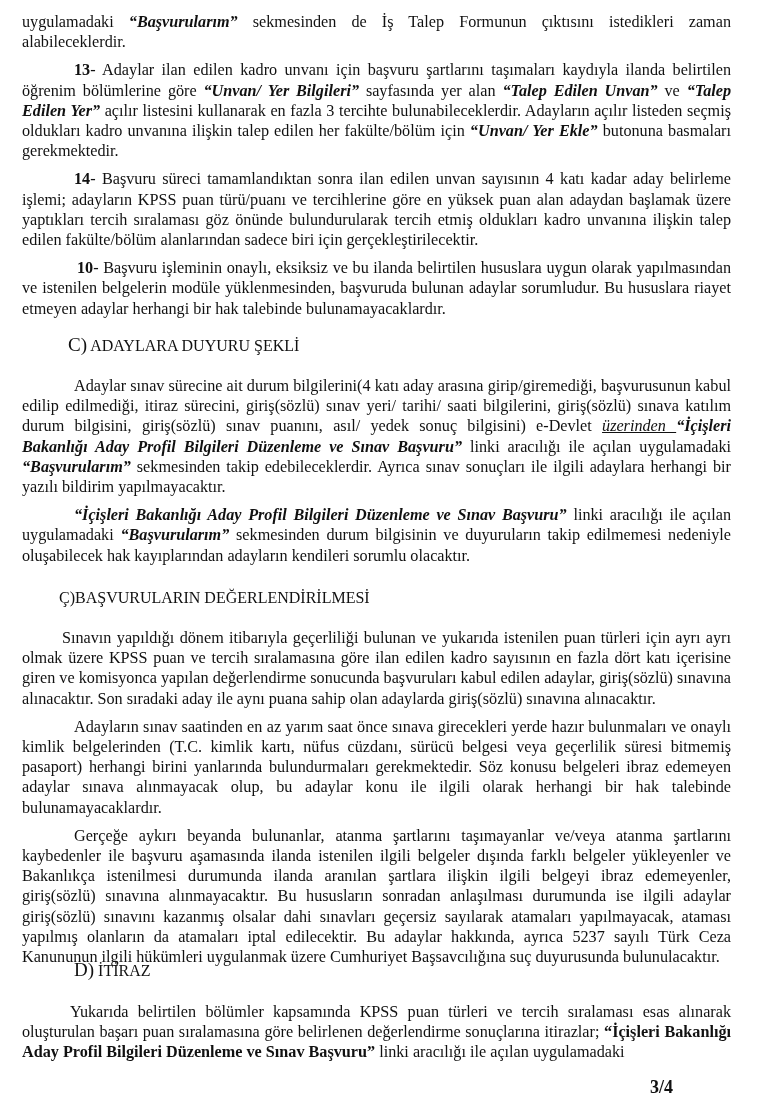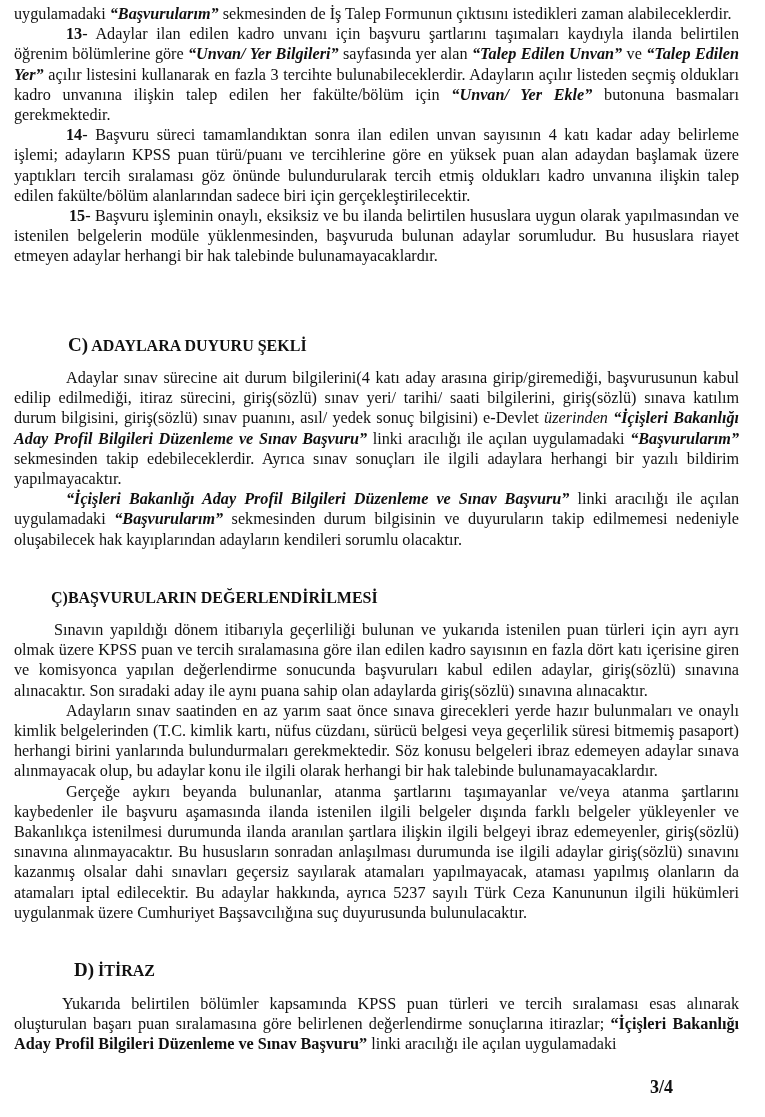--- a/index.html
+++ b/index.html
@@ -1,30 +1,30 @@
 <!DOCTYPE html>
 <html><head>
 <meta charset="utf-8">
 <style>
   html, body { margin: 0; padding: 0; background: #ffffff; }
   body {
     width: 765px; height: 1117px; overflow: hidden; position: relative;
     font-family: "Liberation Serif", serif; color: #111; font-size: 16.2px;
   }
   .page { position: absolute; left: 14px; top: 0; width: 725px; }
-  p { margin: 0; text-align: justify; line-height: 20.2px; }
+  p { margin: 8px; text-align: justify; line-height: 20.2px; }
   .ind { text-indent: 52px; }
   .ind2 { text-indent: 55px; }
   .bi { font-weight: bold; font-style: italic; }
   .b { font-weight: bold; }
-  .i { font-style: italic; }
-  h2 { margin: 0; font-weight: bold; font-size: 16px; }
+  .i { font-style: italic; text-decoration: underline; }
+  h2 { margin: 0; font-weight: normal; font-size: 16px; }
   .hC { position: absolute; left: 54px; top: 334px; }
   .hC .letter { font-size: 19px; }
-  .hCC { position: absolute; left: 37px; top: 589px; font-size: 16px; }
+  .hCC { position: absolute; left: 45px; top: 589px; font-size: 16px; }
   .hD { position: absolute; left: 60px; top: 959px; }
   .hD .letter { font-size: 19px; }
   .blk { position: absolute; left: 0; width: 725px; }
   .pageno { position: absolute; right: 92px; top: 1077px; font-weight: bold; font-size: 18px; }
 </style>
 </head>
 <body>
 
 <div class="page">
 
@@ -32,21 +32,21 @@
     <p>
       <span>uygulamadaki </span><span class="bi">“Başvurularım”</span><span> sekmesinden de İş Talep Formunun çıktısını istedikleri zaman alabileceklerdir.</span>
     </p>
     <p class="ind">
       <span class="b">13</span><span>- Adaylar ilan edilen kadro unvanı için başvuru şartlarını taşımaları kaydıyla ilanda belirtilen öğrenim bölümlerine göre </span><span class="bi">“Unvan/ Yer Bilgileri”</span><span> sayfasında yer alan </span><span class="bi">“Talep Edilen Unvan”</span><span> ve </span><span class="bi">“Talep Edilen Yer”</span><span> açılır listesini kullanarak en fazla 3 tercihte bulunabileceklerdir. Adayların açılır listeden seçmiş oldukları kadro unvanına ilişkin talep edilen her fakülte/bölüm için </span><span class="bi">“Unvan/ Yer Ekle”</span><span> butonuna basmaları gerekmektedir.</span>
     </p>
     <p class="ind">
       <span class="b">14</span><span>- Başvuru süreci tamamlandıktan sonra ilan edilen unvan sayısının 4 katı kadar aday belirleme işlemi; adayların KPSS puan türü/puanı ve tercihlerine göre en yüksek puan alan adaydan başlamak üzere yaptıkları tercih sıralaması göz önünde bulundurularak tercih etmiş oldukları kadro unvanına ilişkin talep edilen fakülte/bölüm alanlarından sadece biri için gerçekleştirilecektir.</span>
     </p>
     <p class="ind2">
-      <span class="b">15</span><span>- Başvuru işleminin onaylı, eksiksiz ve bu ilanda belirtilen hususlara uygun olarak yapılmasından ve istenilen belgelerin modüle yüklenmesinden, başvuruda bulunan adaylar sorumludur. Bu hususlara riayet etmeyen adaylar herhangi bir hak talebinde bulunamayacaklardır.</span>
+      <span class="b">10</span><span>- Başvuru işleminin onaylı, eksiksiz ve bu ilanda belirtilen hususlara uygun olarak yapılmasından ve istenilen belgelerin modüle yüklenmesinden, başvuruda bulunan adaylar sorumludur. Bu hususlara riayet etmeyen adaylar herhangi bir hak talebinde bulunamayacaklardır.</span>
     </p>
   </div>
 
   <h2 class="hC">
     <span class="letter">C)</span>
     <span>ADAYLARA DUYURU ŞEKLİ</span>
   </h2>
   <div class="blk" style="top:368px;">
     <p class="ind">
       <span>Adaylar sınav sürecine ait durum bilgilerini(4 katı aday arasına girip/giremediği, başvurusunun kabul edilip edilmediği, itiraz sürecini, giriş(sözlü) sınav yeri/ tarihi/ saati bilgilerini, giriş(sözlü) sınava katılım durum bilgisini,  giriş(sözlü) sınav puanını, asıl/ yedek sonuç bilgisini) e-Devlet </span><span class="i">üzerinden </span><span class="bi">“İçişleri Bakanlığı Aday Profil Bilgileri Düzenleme ve Sınav Başvuru”</span><span> linki aracılığı ile açılan uygulamadaki </span><span class="bi">“Başvurularım”</span><span> sekmesinden takip edebileceklerdir. Ayrıca sınav sonuçları ile ilgili adaylara herhangi bir yazılı bildirim yapılmayacaktır.</span>

